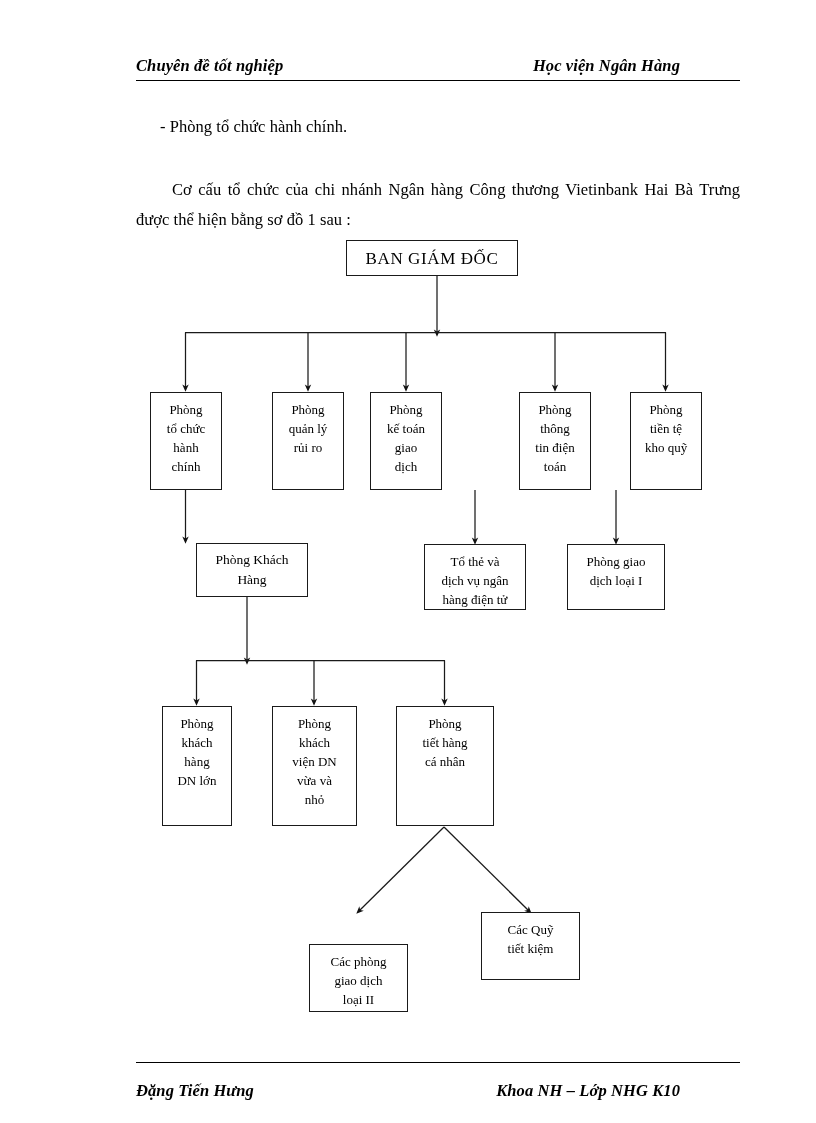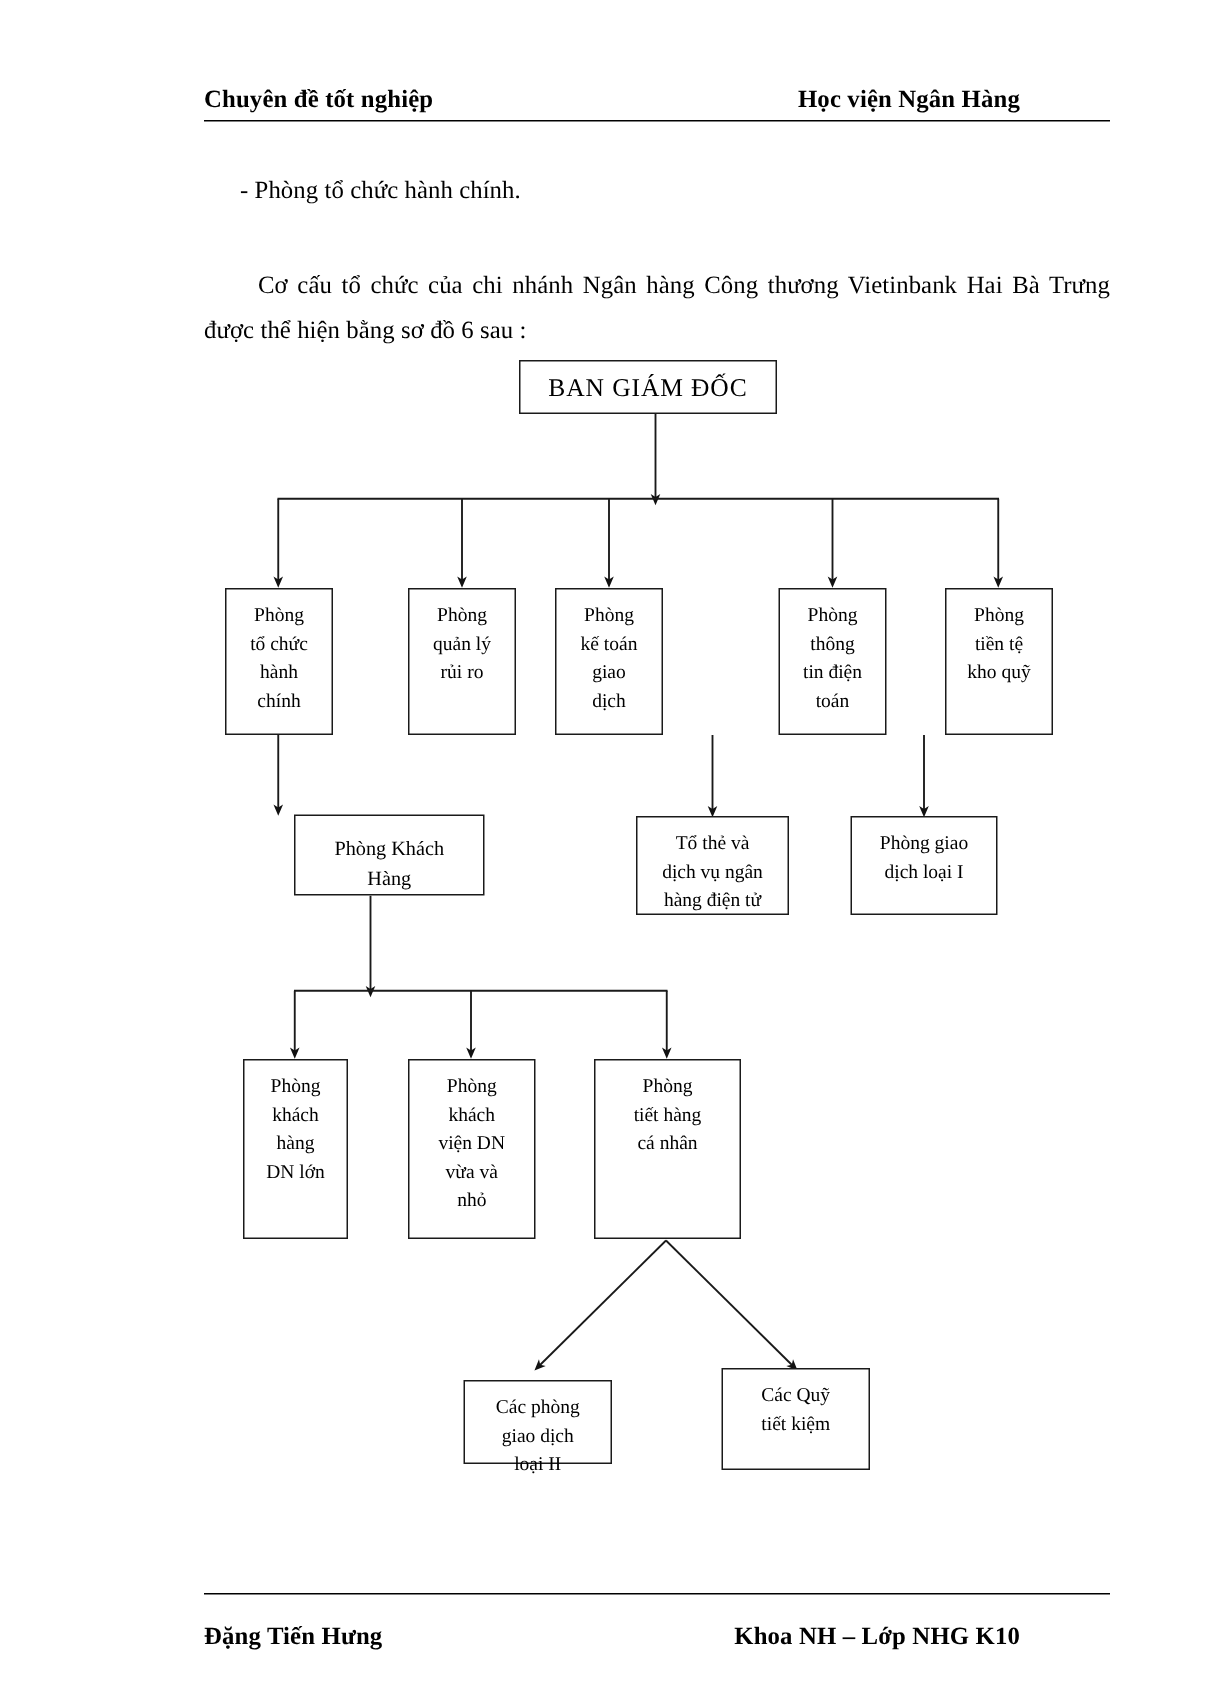--- a/index.html
+++ b/index.html
@@ -23,20 +23,21 @@
   .runhead {
     position: absolute;
     left: 136px;
     width: 544px;
     display: flex;
     justify-content: space-between;
     align-items: flex-end;
     font-size: 16.5px;
     font-weight: bold;
     letter-spacing: 0.1px;
+    font-style: italic;
   }
   #header-band { top: 56px; }
   #footer-band { top: 1070px; margin-top: 11px; }
   .rule {
     position: absolute;
     left: 136px;
     width: 604px;
     height: 0;
     border-top: 1.4px solid #000;
   }
@@ -108,21 +109,21 @@
 
 <div id="page">
 
   <div class="runhead" id="header-band">
     <span>Chuyên đề tốt nghiệp</span>
     <span>Học viện Ngân Hàng</span>
   </div>
   <div class="rule" id="header-rule"></div>
 
   <div class="para" id="para-1">- Phòng tổ chức hành chính.</div>
-  <div class="para" id="para-3">Cơ cấu tổ chức của chi nhánh Ngân hàng Công thương Vietinbank Hai Bà Trưng được thể hiện bằng sơ đồ 6 sau :</div>
+  <div class="para" id="para-3">Cơ cấu tổ chức của chi nhánh Ngân hàng Công thương Vietinbank Hai Bà Trưng được thể hiện bằng sơ đồ 1 sau :</div>
 
   <div id="chart">
 
     <svg id="wires" viewBox="0 0 816 1123" xmlns="http://www.w3.org/2000/svg">
       <defs>
         <marker id="ah" markerWidth="9" markerHeight="9" refX="4.2" refY="4" orient="auto" markerUnits="userSpaceOnUse">
           <path d="M0.6,0.8 L8,4 L0.6,7.2 L2.6,4 Z" fill="#111111"></path>
         </marker>
       </defs>
       <g stroke="#1a1a1a" stroke-width="1.25" fill="none">
@@ -191,21 +192,21 @@
         </span>
     </div>
     <div class="node" style="left:630px; top:392px; width:72px; height:98px;">
       <span>
           <div>Phòng</div>
           <div>tiền tệ</div>
           <div>kho quỹ</div>
         </span>
     </div>
 
-    <div class="node mid" style="left:196px; top:543px; width:127px; height:54px; align-items:flex-end; padding-top:0;">
+    <div class="node mid" style="left:196px; top:543px; width:112px; height:54px; align-items:center; padding-top:0;">
       <span>
           <div>Phòng Khách</div>
           <div>Hàng</div>
         </span>
     </div>
     <div class="node" style="left:424px; top:544px; width:102px; height:66px;">
       <span>
           <div>Tổ thẻ và</div>
           <div>dịch vụ ngân</div>
           <div>hàng điện tử</div>
@@ -236,21 +237,21 @@
         </span>
     </div>
     <div class="node" style="left:396px; top:706px; width:98px; height:120px;">
       <span>
           <div>Phòng</div>
           <div>tiết hàng</div>
           <div>cá nhân</div>
         </span>
     </div>
 
-    <div class="node" style="left:309px; top:920px; width:99px; height:56px;">
+    <div class="node" style="left:309px; top:944px; width:99px; height:68px;">
       <span>
           <div>Các phòng</div>
           <div>giao dịch</div>
           <div>loại II</div>
         </span>
     </div>
     <div class="node" style="left:481px; top:912px; width:99px; height:68px;">
       <span>
           <div>Các Quỹ</div>
           <div>tiết kiệm</div>

